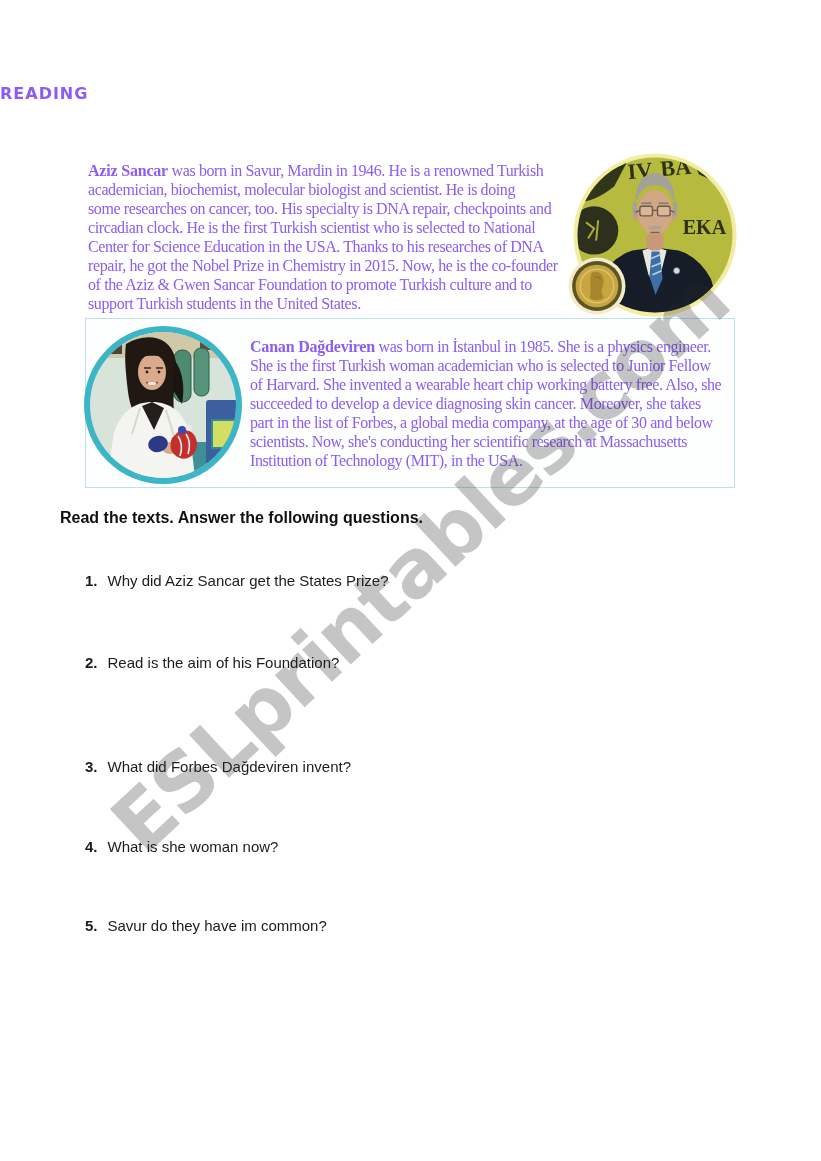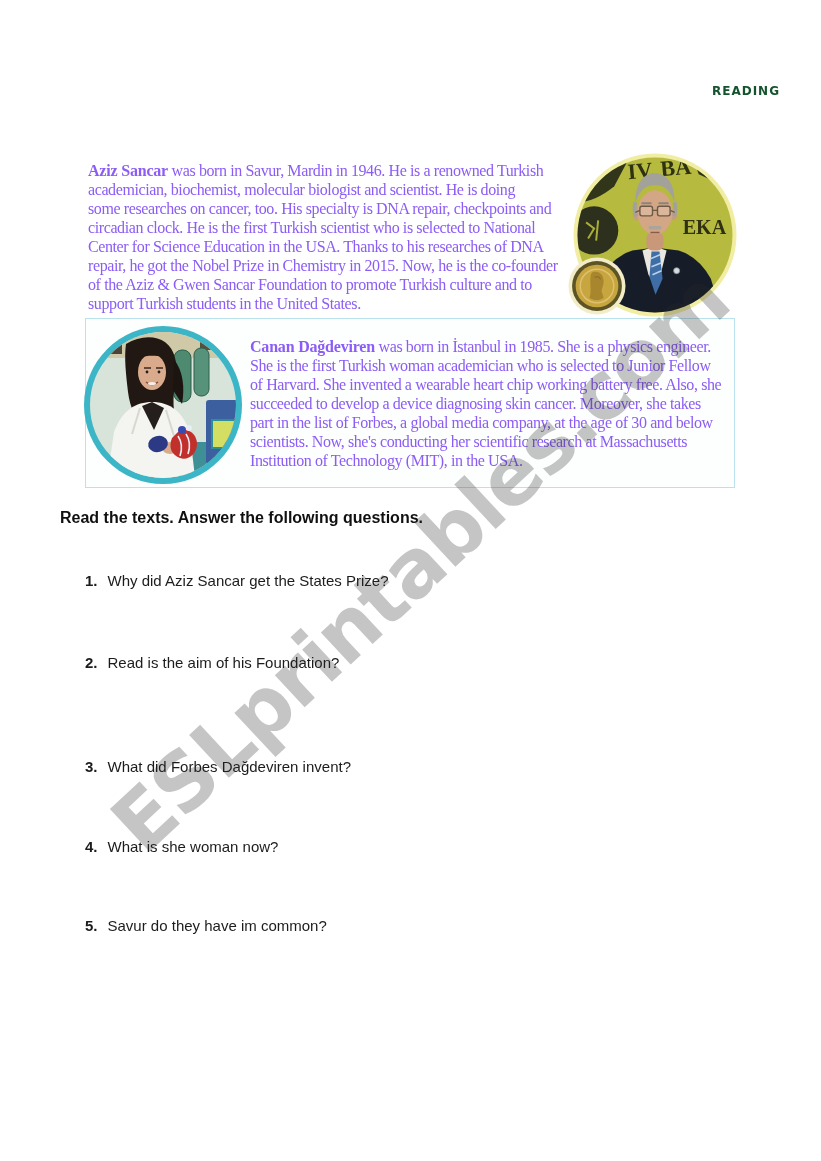--- a/index.html
+++ b/index.html
@@ -3,23 +3,23 @@
 <meta charset="utf-8">
 <style>
   html,body{margin:0;padding:0;background:#888;}
   .page{
     position:relative;width:821px;height:1161px;margin:0 auto;
     background:#ffffff;overflow:hidden;
     font-family:"Liberation Serif", serif;color:#161616;
   }
   
   .doc-title{
-    position:absolute;top:84px;left:0;width:780px;text-align:right;
-    font-family:"DejaVu Sans",sans-serif;font-weight:bold;font-size:12px;
-    letter-spacing:1px;color:#14532d;
+    position:absolute;top:84px;left:0;width:780px;text-align:left;
+    font-family:"DejaVu Sans",sans-serif;font-weight:bold;font-size:16px;
+    letter-spacing:1px;color:#8b5cf6;
   }
   
   .passage{
     position:absolute;
     font-family:"Liberation Serif",serif;font-size:16px;line-height:19px;
     letter-spacing:-0.4px;color:#8b5cf6;white-space:pre-line;
   }
   .passage b{letter-spacing:-0.2px;}
   .aziz-text{top:161px;left:88px;width:505px;}
   .canan-text{top:337px;left:250px;width:500px;}

